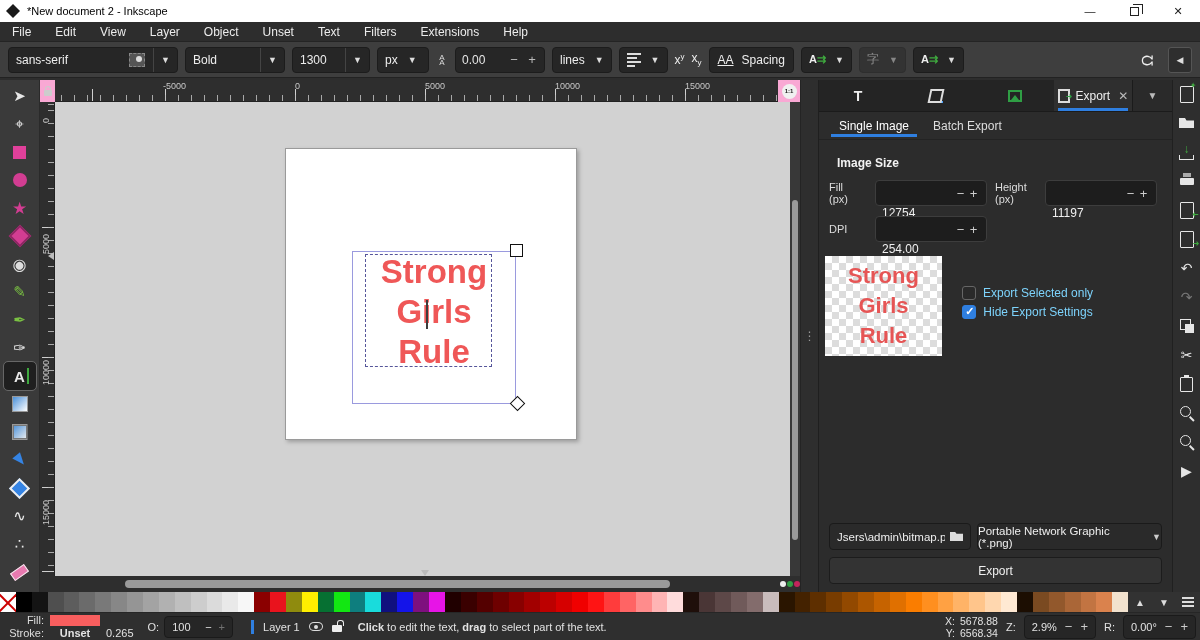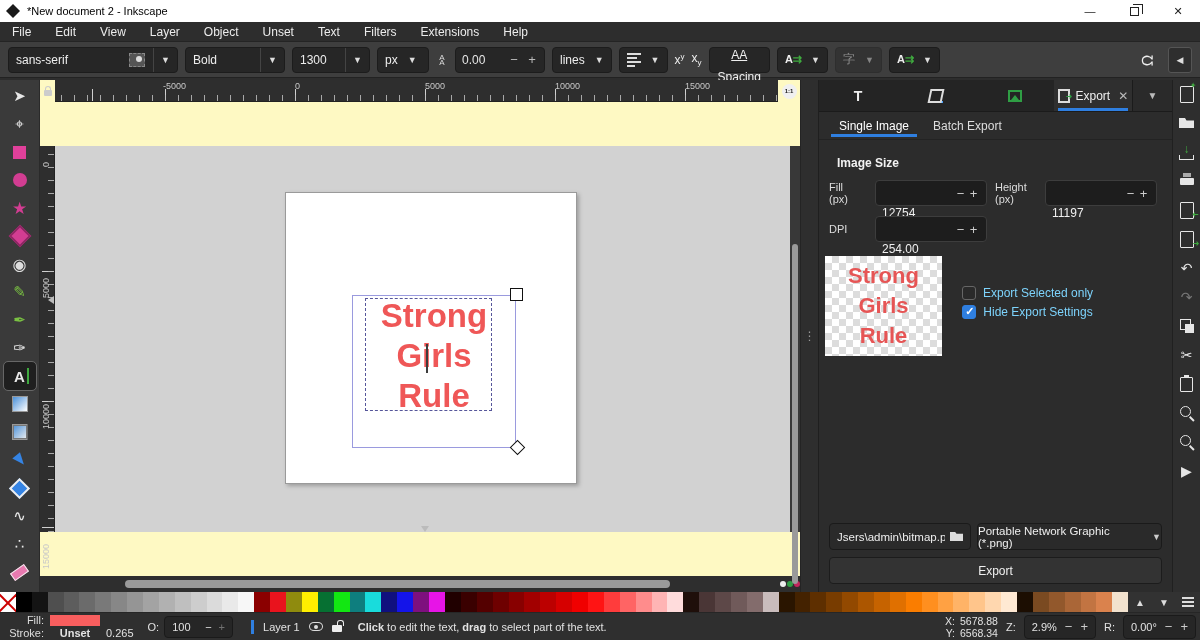--- a/index.html
+++ b/index.html
@@ -27,21 +27,21 @@
   .font-combo { width:170px; }
   .font-combo .fname { flex:1; }
   .samp-icon { width:16px; height:14px; border:1px dashed #888; background:#555; position:relative; }
   .samp-icon::after { content:""; position:absolute; right:2px; top:2px; width:6px; height:6px; border-radius:50%; background:#ddd; }
   .style-combo { width:100px; } .style-combo span:first-child { flex:1; }
   .size-combo { width:78px; } .size-combo span:first-child { flex:1; }
   .unit-combo { width:52px; }
   .spin { background:#262626; border:1px solid #1c1c1c; border-radius:4px; height:26px; display:flex; align-items:center; padding:0 6px; gap:6px; }
   .spin .mm,.spin .pp { color:#bbb; font-size:13px; width:12px; text-align:center; }
   .stackA { display:flex; flex-direction:column; line-height:5px; font-size:8px; color:#ddd; align-items:center; width:12px; }
-  .tbtn { background:#262626; border:1px solid #1c1c1c; border-radius:4px; height:26px; display:flex; align-items:center; padding:0 8px; gap:8px; color:#eee;flex-direction:column; }
+  .tbtn { background:#262626; border:1px solid #1c1c1c; border-radius:4px; height:26px; display:flex; align-items:center; padding:0 8px; gap:8px; color:#eee; }
   .align-glyph { display:flex; flex-direction:column; gap:2px; }
   .align-glyph i { display:block; height:2px; background:#ddd; width:14px; }
   .align-glyph i:nth-child(2) { width:10px; } .align-glyph i:nth-child(3) { width:14px; } .align-glyph i:nth-child(4) { width:8px; }
   .suptxt { font-size:12px; color:#eee; } .suptxt sup,.suptxt sub { font-size:8px; }
   .greenA { color:#eee; font-size:11px; font-weight:bold; }
   .greenA .ar { color:#3faa3f; letter-spacing:-1px; }
   .dim { opacity:.45; }
   .toolbar-right { margin-left:auto; display:flex; align-items:center; gap:14px; }
   .snapglyph { font-size:15px; color:#eee; transform:rotate(90deg); display:inline-block; }
   .collapsebtn { width:24px; height:26px; background:#2e2e2e; border:1px solid #555; border-radius:3px; display:flex; align-items:center; justify-content:center; color:#ddd; font-size:9px; }
@@ -59,21 +59,21 @@
   .tool.t-spiral { color:#ddd; font-size:16px; }
   .tool.t-pencil,.tool.t-pen { color:#7ac143; }
   .tool.t-text { font-weight:bold; font-size:15px; }
   .tool.t-text::after { content:""; position:absolute; right:7px; top:6px; width:2px; height:16px; background:#3faa3f; }
   .tool.t-gradient::before { content:""; width:14px; height:14px; background:linear-gradient(135deg,#4a90d9,#fff); border:1px solid #999; }
   .tool.t-mesh::before { content:""; width:14px; height:14px; background:linear-gradient(135deg,#4a90d9,#eee); border:1px solid #999; box-shadow:inset 0 0 0 1px #777; clip-path:polygon(0 0,100% 0,100% 100%,0 100%); }
   .tool.t-dropper::before { content:""; width:0; height:0; border-left:5px solid transparent; border-right:5px solid transparent; border-top:12px solid #3584e4; transform:rotate(-40deg); }
   .tool.t-bucket::before { content:""; width:11px; height:11px; background:#3584e4; transform:rotate(45deg); border:2px solid #eee; }
   .tool.t-eraser::before { content:""; width:15px; height:7px; background:#e87ab0; transform:rotate(-35deg); border:1px solid #eee; }
 
-  .workarea { flex:1; display:flex; flex-direction:column; background:#fef9c3; position:relative;gap:44px; }
+  .workarea { flex:1; display:flex; flex-direction:column; background:#f9a8d4; position:relative; }
   .ruler-row { height:22px; display:flex; }
   .ruler-corner { width:15px; height:22px; display:flex; align-items:center; justify-content:center; }
   .lockglyph { width:8px; height:6px; background:#ccc; border-radius:1px; position:relative; margin-top:4px; }
   .lockglyph::before { content:""; position:absolute; top:-4px; left:1px; width:4px; height:4px; border:1.5px solid #ccc; border-bottom:none; border-radius:3px 3px 0 0; }
   .hruler { flex:1; position:relative; background:#2e2e2e; border-bottom:1px solid #222;
     background-image:
       repeating-linear-gradient(to right, rgba(190,190,190,.85) 0 1px, transparent 1px 13px),
       repeating-linear-gradient(to right, #cfcfcf 0 1px, transparent 1px 130px);
     background-size:100% 6px, 100% 12px;
     background-position:6px bottom, 110px bottom; background-repeat:repeat-x; }

